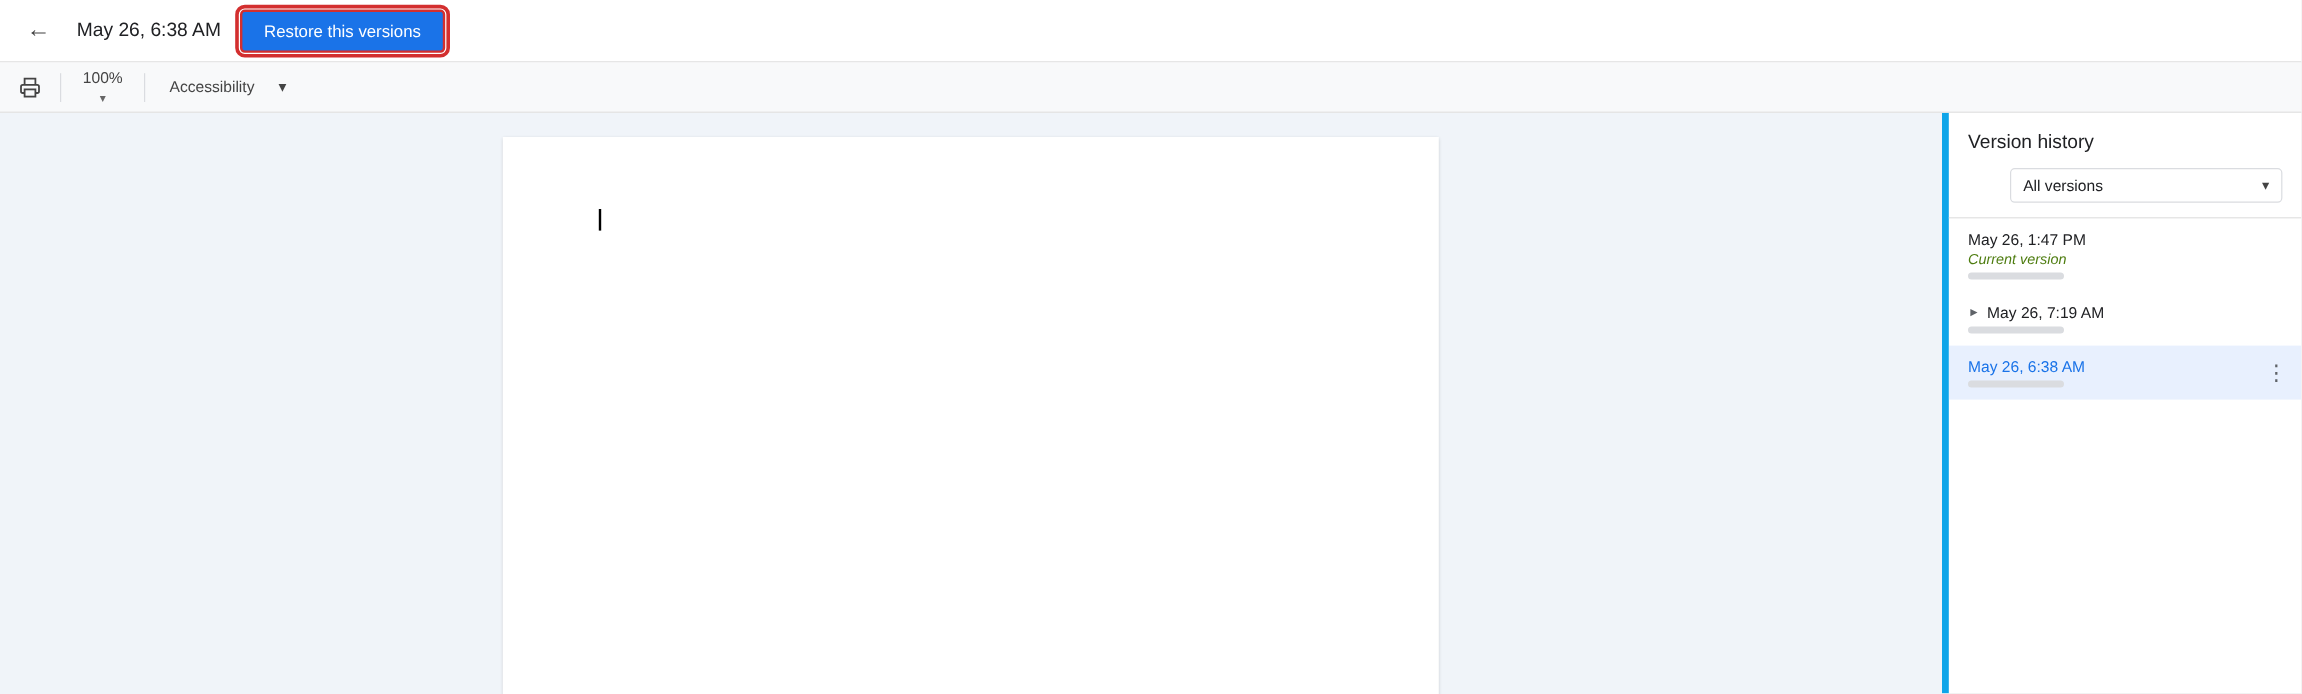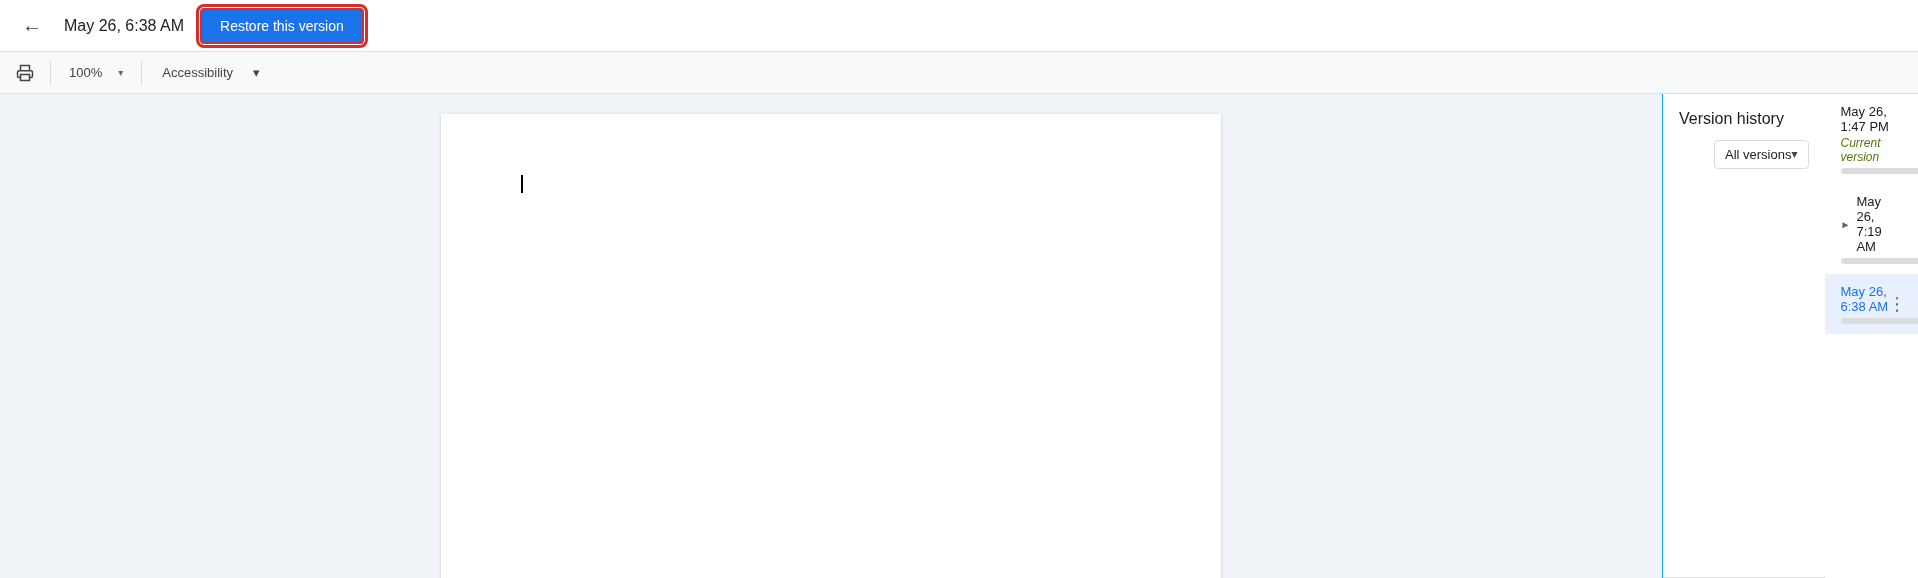--- a/index.html
+++ b/index.html
@@ -76,26 +76,27 @@
     .toolbar-divider {
       width: 1px;
       height: 24px;
       background: #dadce0;
       margin: 0 4px;
     }
 
     .zoom-control {
       display: flex;
       align-items: center;
-      gap: 16px;
+      gap: 4px;
       font-size: 13px;
       color: #444;
       cursor: pointer;
       padding: 4px 6px;
       border-radius: 4px;
+      flex-direction: column;
     }
 
     .zoom-dropdown-arrow {
       font-size: 10px;
       color: #666;
     }
 
     .accessibility-btn {
       display: flex;
       align-items: center;
@@ -153,25 +154,25 @@
       vertical-align: middle;
     }
 
     @keyframes blink {
       0%, 50% { opacity: 1; }
       51%, 100% { opacity: 0; }
     }
 
     
     .version-sidebar {
-      width: 256px;
+      width: 300px;
       background: #ffffff;
-      border-left: 1px solid #0ea5e9;
-      display: flex;
-      flex-direction: row;
+      border-left: 6px solid #0ea5e9;
+      display: flex;
+      flex-direction: column;
       flex-shrink: 0;
     }
 
     .sidebar-header {
       padding: 16px 16px 12px 16px;
       border-bottom: 1px solid #e0e0e0;
     }
 
     .sidebar-title {
       font-size: 16px;
@@ -282,21 +283,21 @@
       background: #ccc;
       border-radius: 3px;
     }
   </style>
 </head>
 <body>
 
 <div class="header">
   <span class="back-arrow">←</span>
   <span class="header-title">May 26, 6:38 AM</span>
-  <button class="restore-btn">Restore this version</button>
+  <button class="restore-btn">Restore this versions</button>
 </div>
 
 <div class="toolbar">
   <div class="print-icon">
     <svg width="18" height="18" viewBox="0 0 24 24" fill="none" stroke="#444" stroke-width="2">
       <polyline points="6 9 6 2 18 2 18 9"></polyline>
       <path d="M6 18H4a2 2 0 0 1-2-2v-5a2 2 0 0 1 2-2h16a2 2 0 0 1 2 2v5a2 2 0 0 1-2 2h-2"></path>
       <rect x="6" y="14" width="12" height="8"></rect>
     </svg>
   </div>

